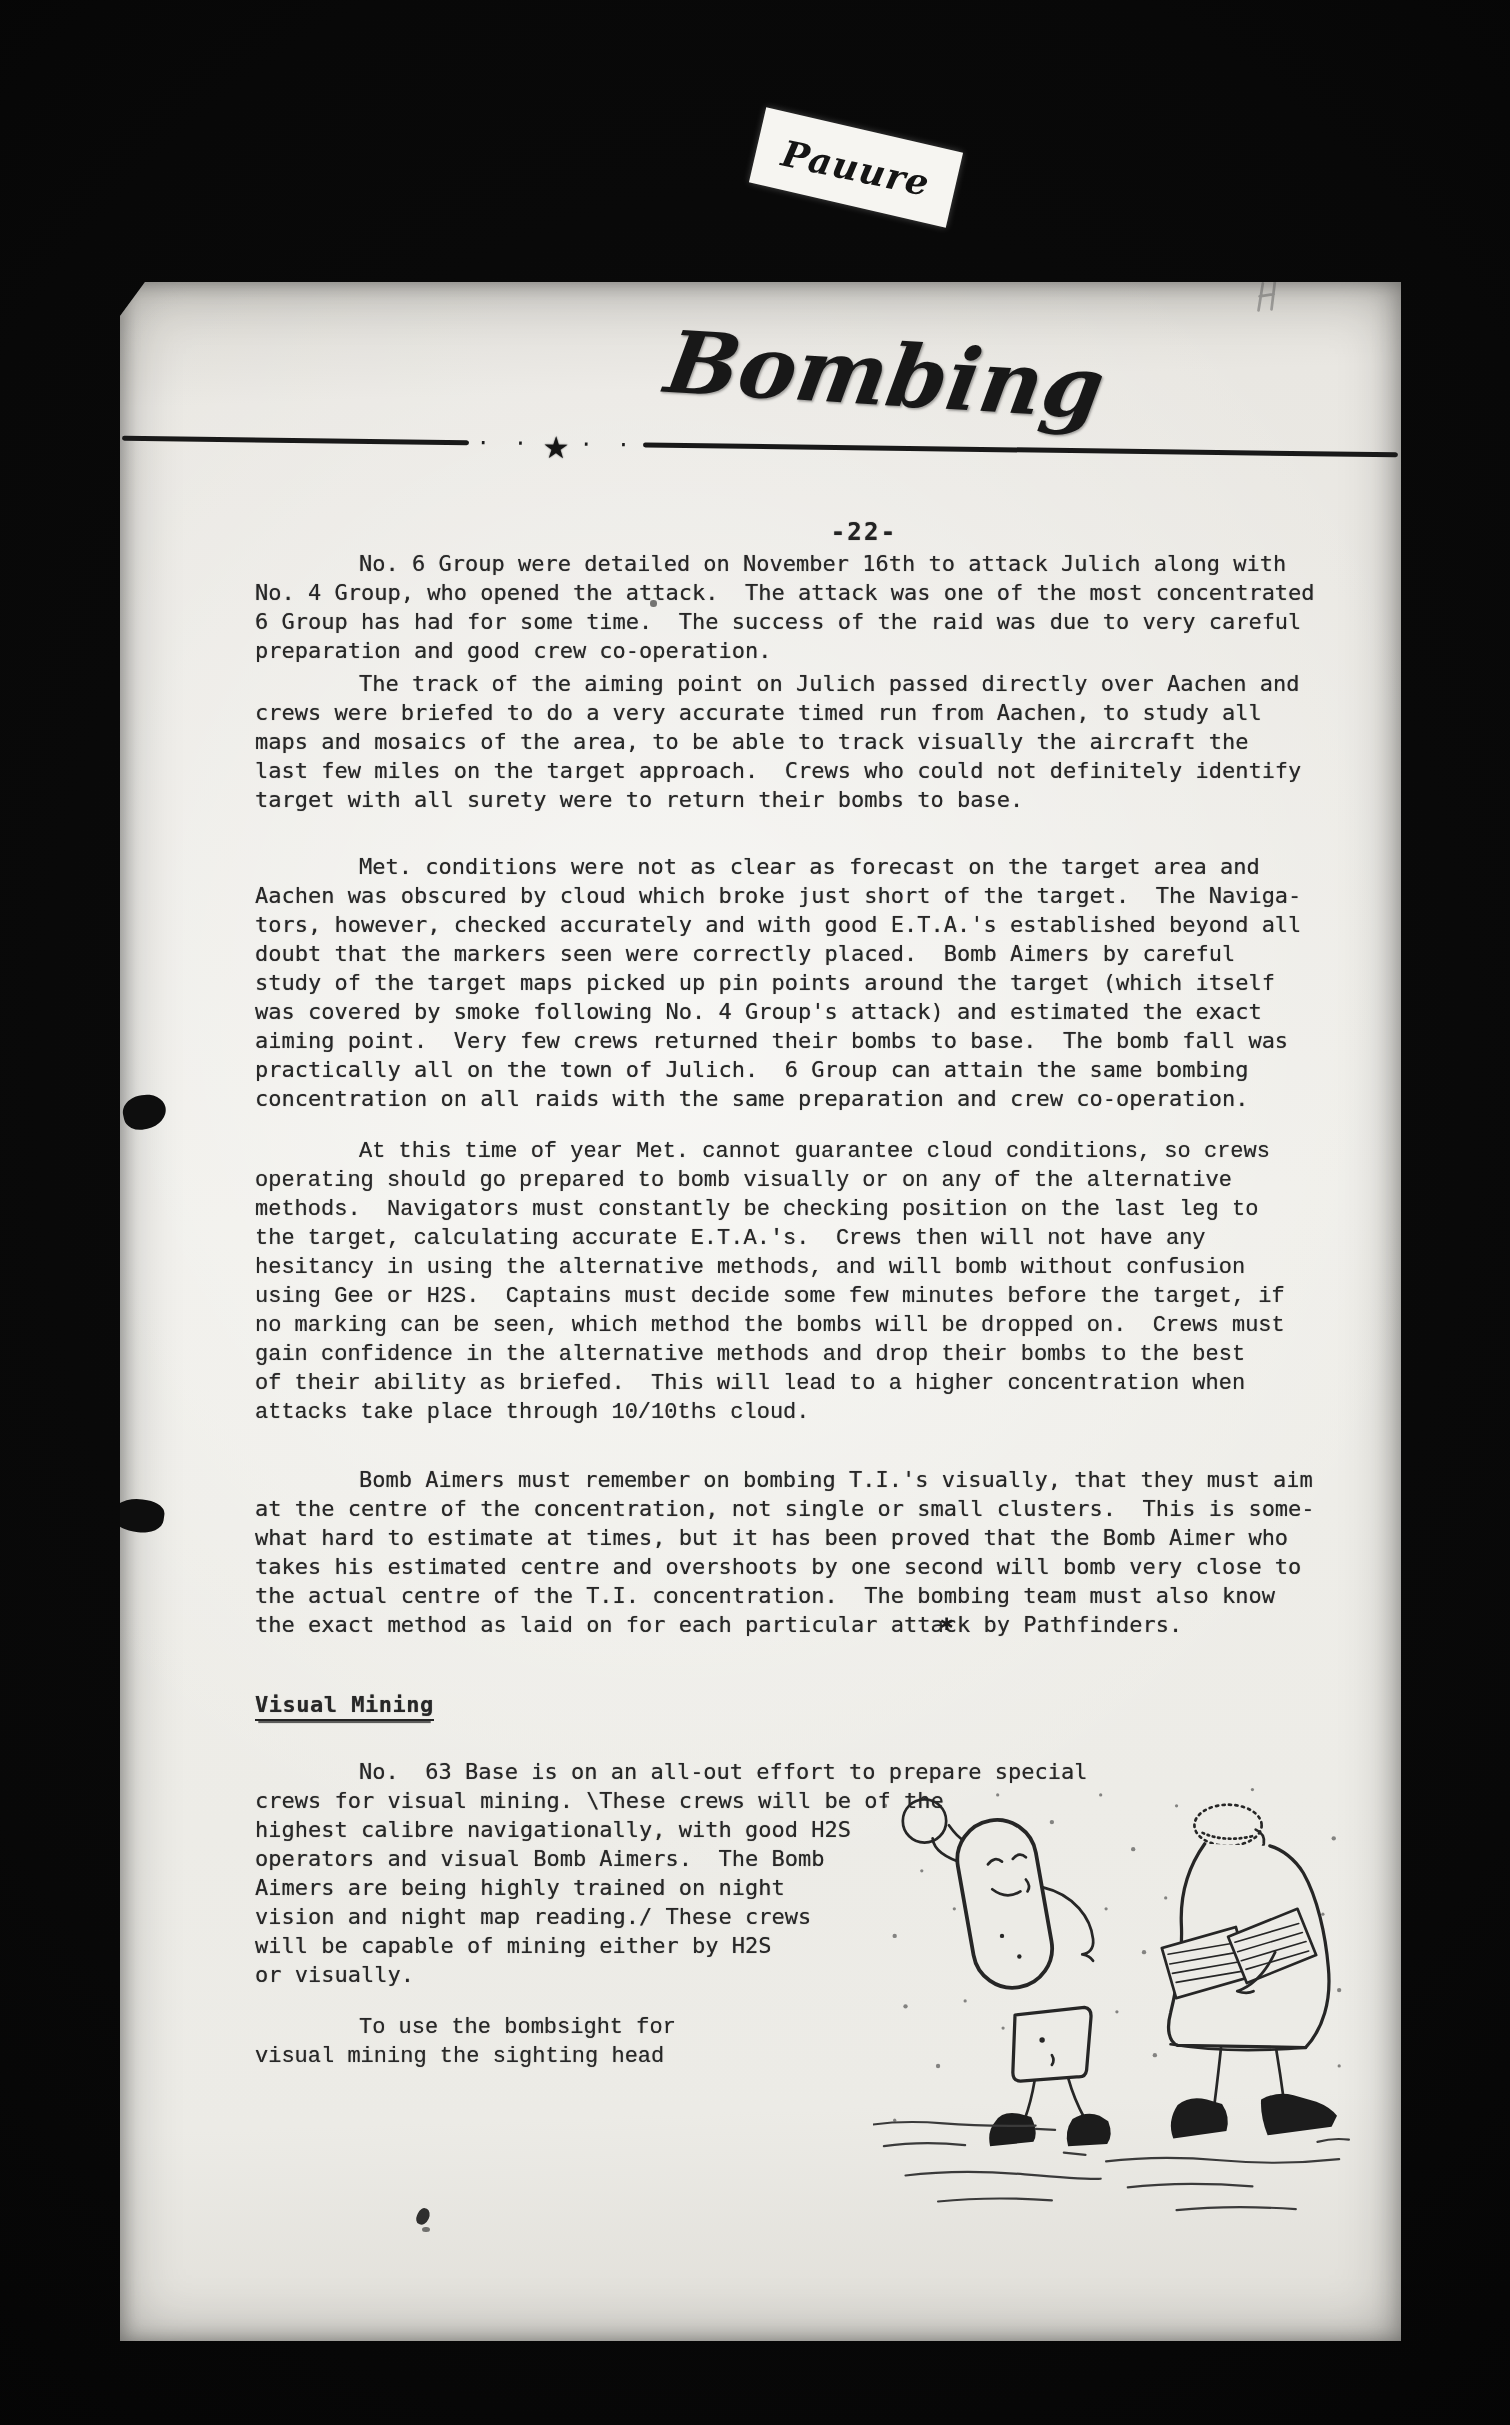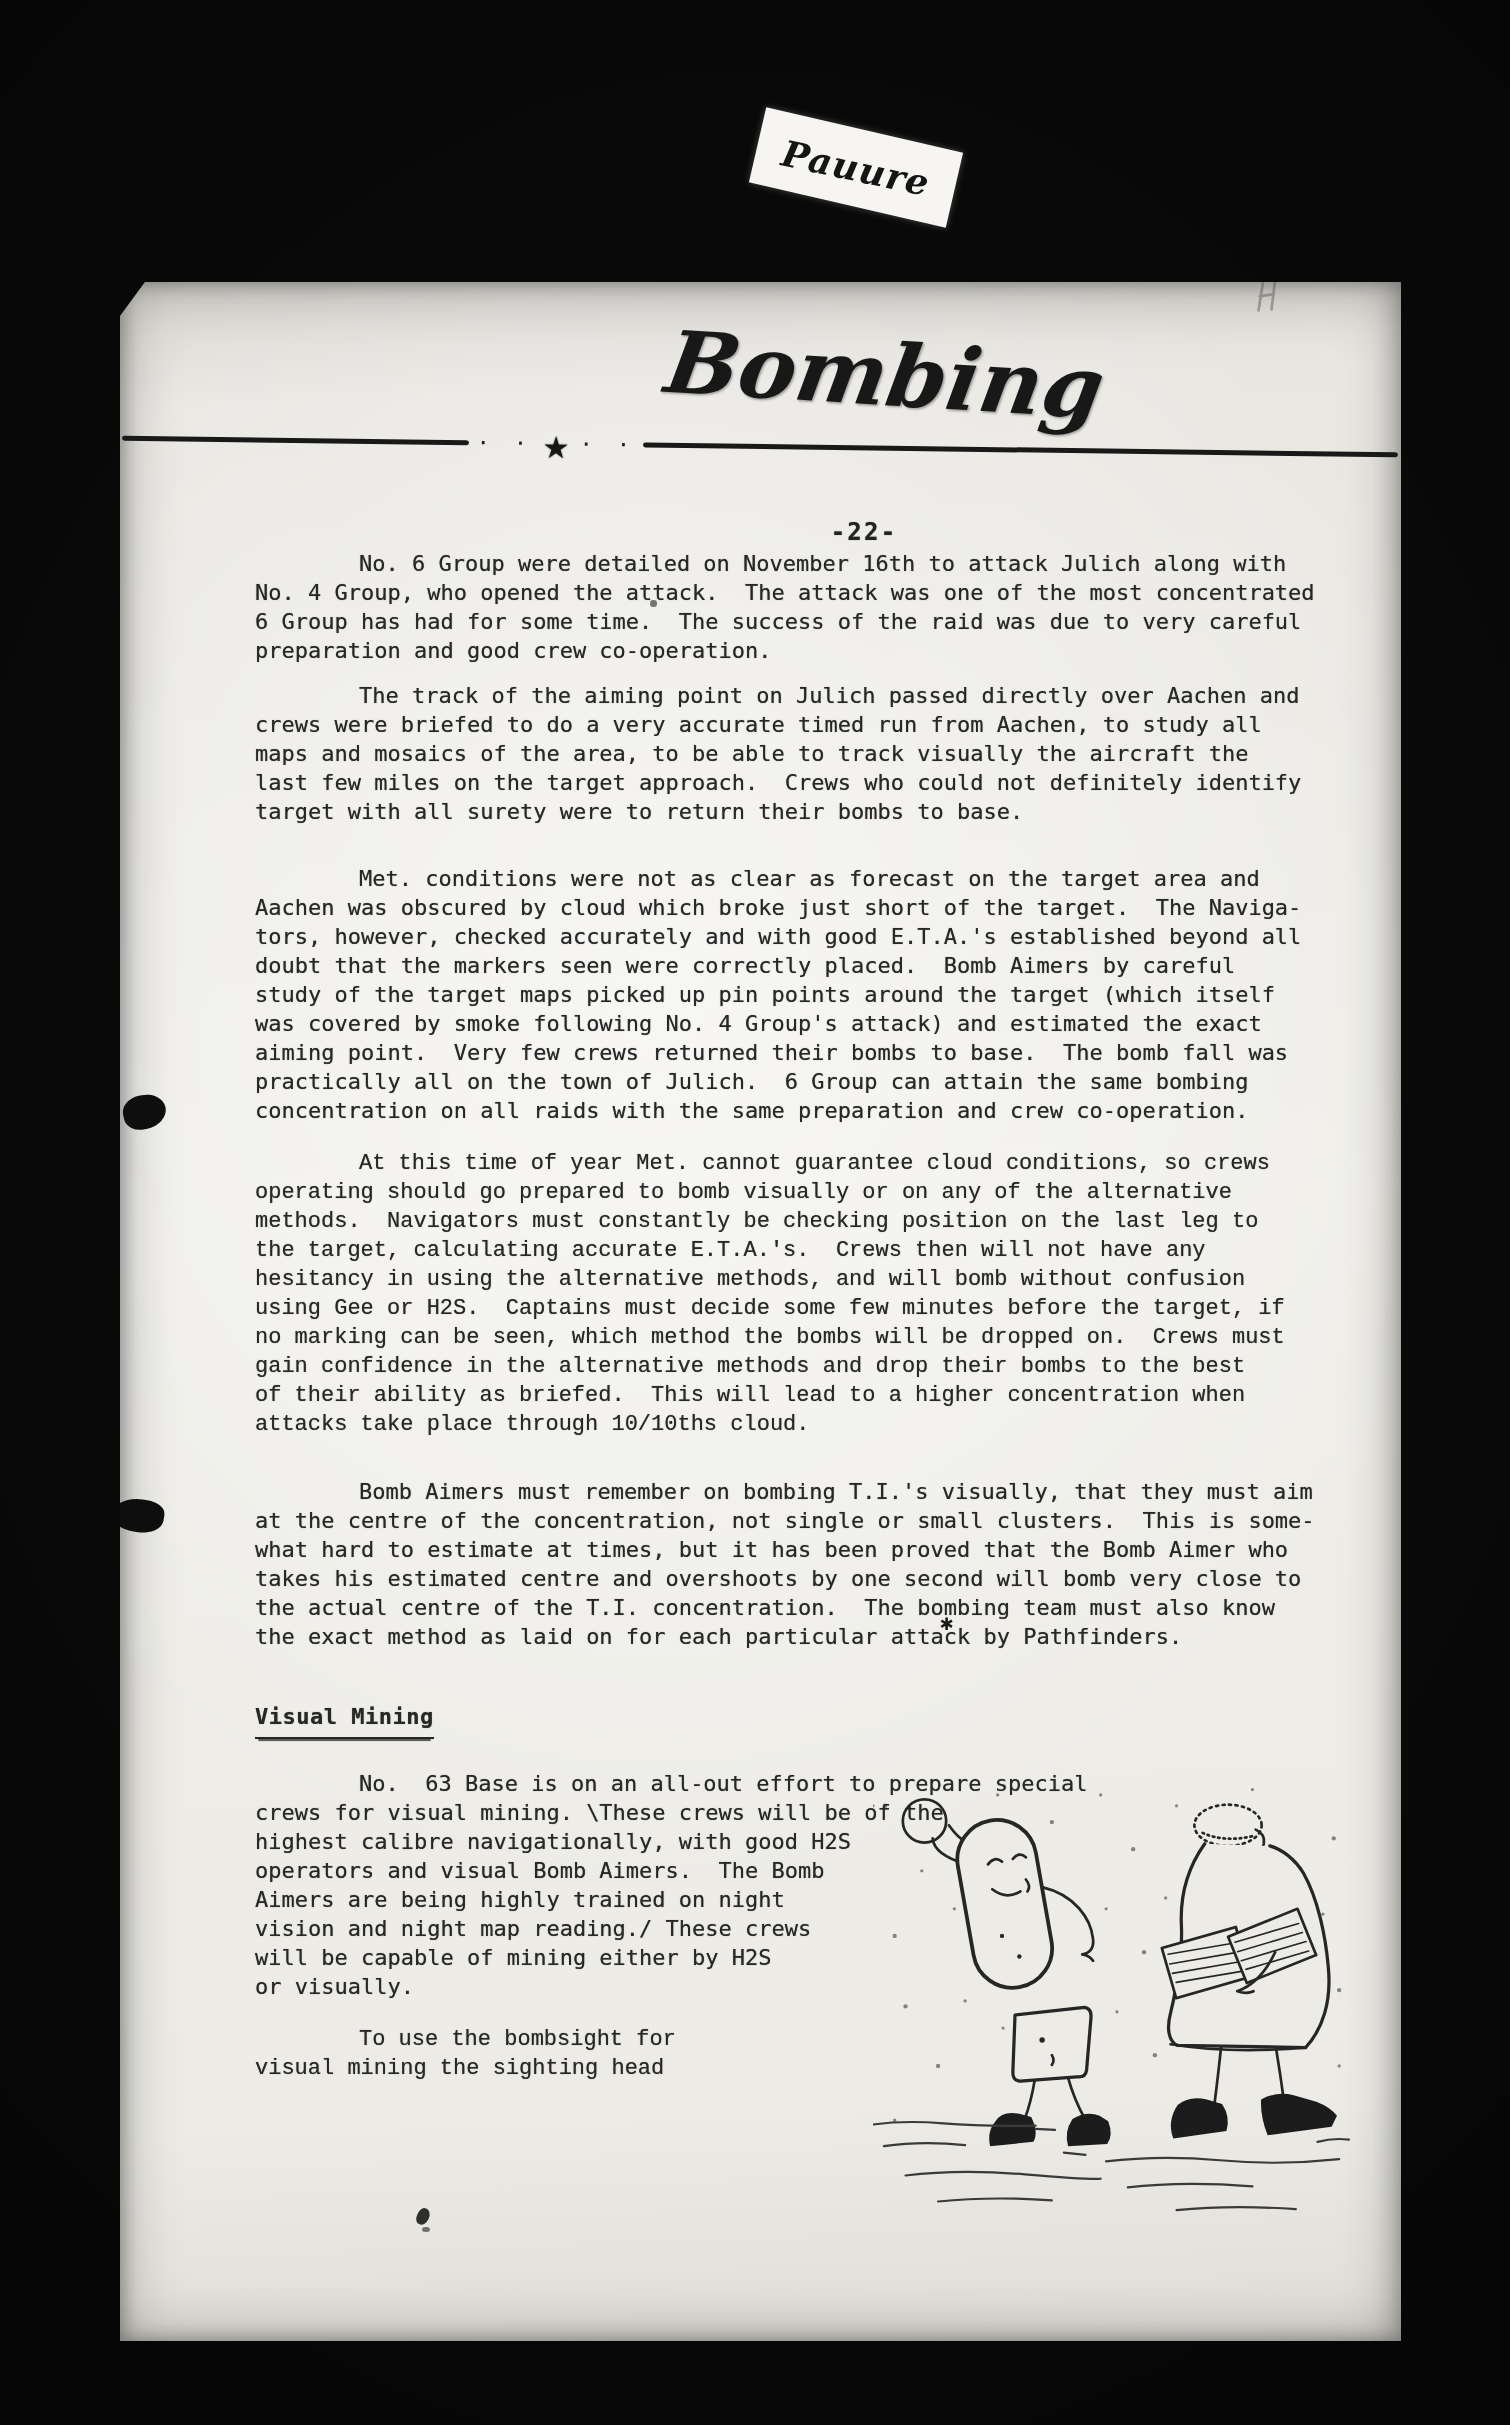--- a/index.html
+++ b/index.html
@@ -37,21 +37,21 @@
   .scribble{position:absolute;left:1133px;top:-3.3px;opacity:.45;}
   
   .pageno{position:absolute;left:0;top:236px;width:1488px;text-align:center;
       font-size:24px;font-weight:bold;letter-spacing:2.2px;color:#232323;text-shadow:0 0 1.1px rgba(0,0,0,.5);}
   .textcol{position:absolute;left:135px;top:267px;width:1134px;font-size:22px;line-height:29px;
       color:#272727;text-shadow:0 0 0.9px rgba(10,10,10,.55);}
   .para{margin:0;white-space:pre-wrap;text-indent:104px;}
   .gap{margin-top:38px;}
   .gap-sm{margin-top:24px;font-family:Liberation Mono, monospace;}
   .heading{margin:51px 0 0 0;font-size:22px;font-weight:bold;letter-spacing:0.5px;white-space:pre;}
-  .heading span{border-bottom:2.2px solid #242424;padding-bottom:8px;box-shadow:0 5.4px 0 -3.3px rgba(30,30,30,.7);}
+  .heading span{border-bottom:2.2px solid #242424;padding-bottom:2px;box-shadow:0 5.4px 0 -3.3px rgba(30,30,30,.7);}
   .ink-mark{position:absolute;left:820px;top:1328px;font-size:22px;color:#1c1c1c;}
   
   .blob{position:absolute;background:#0e0e0e;border-radius:48% 52% 55% 45%;}
   .blob.b1{left:3.3px;top:813px;width:43px;height:34px;transform:rotate(-12deg);}
   .blob.b2{left:-7.6px;top:1217px;width:52px;height:33px;transform:rotate(8deg);border-radius:60% 40% 50% 50%;}
   .blob.b3{left:297px;top:1926px;width:12px;height:17.4px;transform:rotate(24deg);opacity:.85;}
   .speck{position:absolute;background:#222;border-radius:50%;opacity:.6;}
   
   .cartoon{position:absolute;left:753px;top:1491px;}
   .cartoon path,.cartoon rect,.cartoon ellipse,.cartoon circle,.cartoon line{vector-effect:none;}
@@ -81,21 +81,21 @@
       <span class="seg right"></span>
     </div>
 
     <div class="pageno">-22-</div>
 
     <div class="textcol">
       <p class="para">No. 6 Group were detailed on November 16th to attack Julich along with
 No. 4 Group, who opened the attack.  The attack was one of the most concentrated
 6 Group has had for some time.  The success of the raid was due to very careful
 preparation and good crew co-operation.</p>
-      <p class="para gap" style="margin-top:16px">The track of the aiming point on Julich passed directly over Aachen and
+      <p class="para gap" style="margin-top:4px">The track of the aiming point on Julich passed directly over Aachen and
 crews were briefed to do a very accurate timed run from Aachen, to study all
 maps and mosaics of the area, to be able to track visually the aircraft the
 last few miles on the target approach.  Crews who could not definitely identify
 target with all surety were to return their bombs to base.</p>
       <p class="para gap">Met. conditions were not as clear as forecast on the target area and
 Aachen was obscured by cloud which broke just short of the target.  The Naviga-
 tors, however, checked accurately and with good E.T.A.'s established beyond all
 doubt that the markers seen were correctly placed.  Bomb Aimers by careful
 study of the target maps picked up pin points around the target (which itself
 was covered by smoke following No. 4 Group's attack) and estimated the exact

